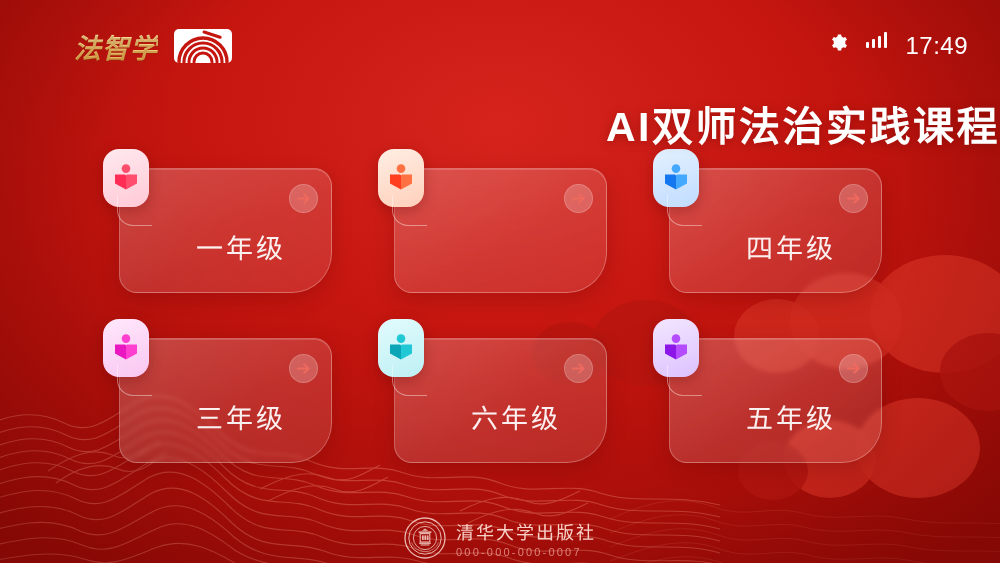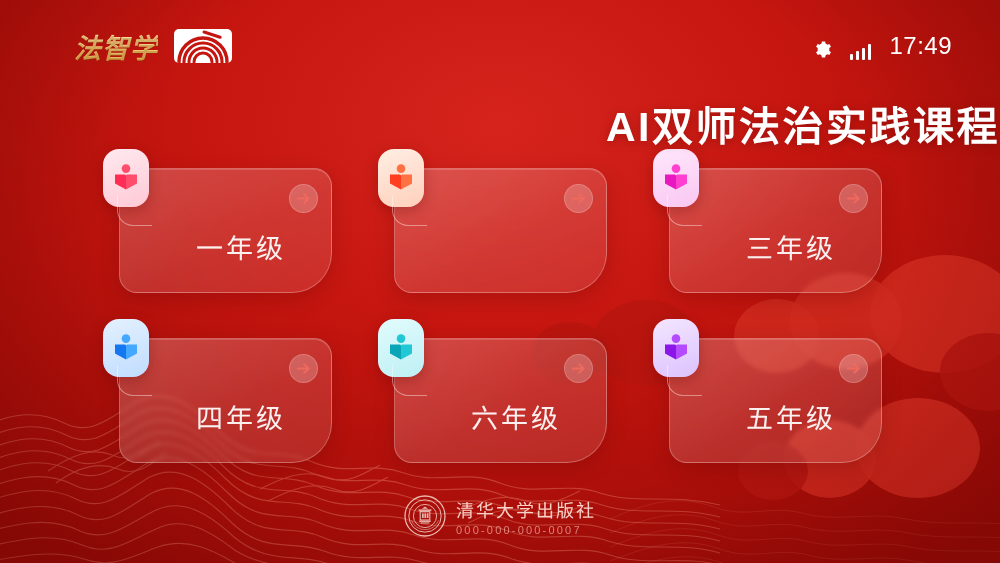--- a/index.html
+++ b/index.html
@@ -61,21 +61,21 @@
   }
 
   
   .statusbar {
     position: absolute;
     top: 0; left: 0; right: 0;
     height: 92px;
     display: flex;
     align-items: center;
     justify-content: space-between;
-    padding: 0 48px 0 74px;
+    padding: 0 32px 0 74px;
     z-index: 6;
   }
   .brand { display: flex; align-items: center; gap: 16px; }
 
   .wordmark {
     font-size: 27px;
     font-weight: 700;
     letter-spacing: 1px;
     font-style: italic;
     color: #f4d58a;
@@ -88,21 +88,21 @@
   }
 
   .arc-mark {
     width: 58px; height: 34px;
     background: #ffffff;
     border-radius: 5px;
     position: relative;
     overflow: hidden;
   }
 
-  .sys { display: flex; align-items: flex-end; gap: 18px; }
+  .sys { display: flex; align-items: flex-start; gap: 18px; }
 
   .gear { width: 21px; height: 21px; display: block; }
 
   .signal { display: flex; align-items: flex-end; gap: 2.5px; height: 16px; }
   .signal i {
     display: block; width: 3.5px; background: #fff; border-radius: 1px;
   }
   .signal i:nth-child(1){ height: 6px; }
   .signal i:nth-child(2){ height: 9px; }
   .signal i:nth-child(3){ height: 12.5px; }
@@ -206,21 +206,21 @@
     align-items: center;
     justify-content: center;
     cursor: pointer;
   }
   .go svg { width: 17px; height: 17px; display: block; }
 
   
   .footer {
     position: absolute;
     left: 0; right: 0;
-    bottom: 26px;
+    bottom: 4px;
     display: flex;
     align-items: center;
     justify-content: center;
     gap: 10px;
     z-index: 6;
     margin-top: 38px;
   }
   .seal { width: 42px; height: 42px; display: block; opacity: .92; }
   .pub { display: flex; flex-direction: column; align-items: flex-start; gap: 2px; }
   .pub-name {
@@ -364,51 +364,51 @@
       </div>
       <div class="go">
         <svg viewBox="0 0 24 24" fill="none" stroke="#ef6a5e" stroke-width="2.6" stroke-linecap="round" stroke-linejoin="round">
           <path d="M4 12h15"></path>
             <path d="M13 6l6 6-6 6"></path>
         </svg>
       </div>
     </div>
 
     <div class="card">
+      <div class="badge" style="background:linear-gradient(160deg,#e4f1ff 0%,#c0dcff 100%);">
+        <svg class="book" viewBox="0 0 26 30">
+          <circle cx="13" cy="5.6" r="4.3" fill="#45a8ff"></circle>
+          <path d="M2 11.5h9.6c.8 0 1.4.6 1.4 1.4v13.6L2 20.6z" fill="#1477f0"></path>
+          <path d="M24 11.5h-9.6c-.8 0-1.4.6-1.4 1.4v13.6L24 20.6z" fill="#45a8ff"></path>
+        </svg>
+      </div>
+      <div class="go">
+        <svg viewBox="0 0 24 24" fill="none" stroke="#ef6a5e" stroke-width="2.6" stroke-linecap="round" stroke-linejoin="round">
+          <path d="M4 12h15"></path>
+            <path d="M13 6l6 6-6 6"></path>
+        </svg>
+      </div>
+      <div class="card-label">四年级</div>
+    </div>
+
+    <div class="card">
       <div class="badge" style="background:linear-gradient(160deg,#ffe8fb 0%,#f9c6f2 100%);">
         <svg class="book" viewBox="0 0 26 30">
           <circle cx="13" cy="5.6" r="4.3" fill="#ff3fd0"></circle>
           <path d="M2 11.5h9.6c.8 0 1.4.6 1.4 1.4v13.6L2 20.6z" fill="#e817c0"></path>
           <path d="M24 11.5h-9.6c-.8 0-1.4.6-1.4 1.4v13.6L24 20.6z" fill="#ff3fd0"></path>
         </svg>
       </div>
       <div class="go">
         <svg viewBox="0 0 24 24" fill="none" stroke="#ef6a5e" stroke-width="2.6" stroke-linecap="round" stroke-linejoin="round">
           <path d="M4 12h15"></path>
             <path d="M13 6l6 6-6 6"></path>
         </svg>
       </div>
       <div class="card-label">三年级</div>
-    </div>
-
-    <div class="card">
-      <div class="badge" style="background:linear-gradient(160deg,#e4f1ff 0%,#c0dcff 100%);">
-        <svg class="book" viewBox="0 0 26 30">
-          <circle cx="13" cy="5.6" r="4.3" fill="#45a8ff"></circle>
-          <path d="M2 11.5h9.6c.8 0 1.4.6 1.4 1.4v13.6L2 20.6z" fill="#1477f0"></path>
-          <path d="M24 11.5h-9.6c-.8 0-1.4.6-1.4 1.4v13.6L24 20.6z" fill="#45a8ff"></path>
-        </svg>
-      </div>
-      <div class="go">
-        <svg viewBox="0 0 24 24" fill="none" stroke="#ef6a5e" stroke-width="2.6" stroke-linecap="round" stroke-linejoin="round">
-          <path d="M4 12h15"></path>
-            <path d="M13 6l6 6-6 6"></path>
-        </svg>
-      </div>
-      <div class="card-label">四年级</div>
     </div>
 
     <div class="card">
       <div class="badge" style="background:linear-gradient(160deg,#e2fbfd 0%,#bdf0f4 100%);">
         <svg class="book" viewBox="0 0 26 30">
           <circle cx="13" cy="5.6" r="4.3" fill="#1fc8d4"></circle>
           <path d="M2 11.5h9.6c.8 0 1.4.6 1.4 1.4v13.6L2 20.6z" fill="#0aa6b8"></path>
           <path d="M24 11.5h-9.6c-.8 0-1.4.6-1.4 1.4v13.6L24 20.6z" fill="#1fc8d4"></path>
         </svg>
       </div>

